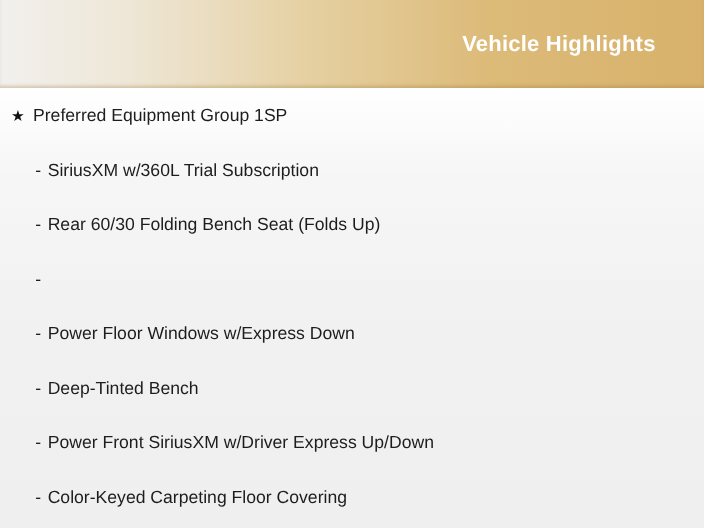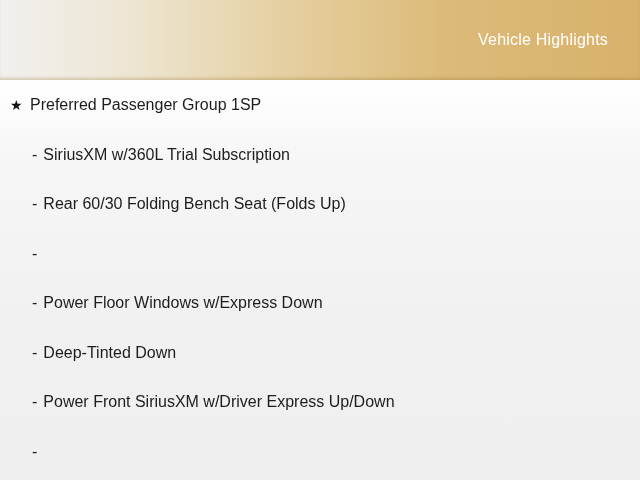--- a/index.html
+++ b/index.html
@@ -31,23 +31,23 @@
     padding-right: 32px;
     background: linear-gradient(to right,
       #f2f0ee 0%,
       #eee7d7 18%,
       #e5cfa0 45%,
       #dcba78 70%,
       #d8b26c 100%);
     box-shadow: inset 0 -3px 3px -1px rgba(146, 112, 48, 0.30);
   }
   .banner h1 {
-    margin: 0;
-    font-size: 16px;
-    font-weight: normal;
+    margin: 12px;
+    font-size: 20px;
+    font-weight: bold;
     letter-spacing: 0.2px;
     color: #ffffff;
   }
   
   .body {
     flex: 1 1 auto;
     box-sizing: border-box;
     background: linear-gradient(to bottom,
       #ffffff 0%,
       #f6f6f6 20%,
@@ -83,21 +83,21 @@
 <div class="panel">
 
   <div class="banner">
     <h1>Vehicle Highlights</h1>
   </div>
 
   <div class="body">
 
     <div class="row group">
       <span class="star">★</span>
-      <span>Preferred Passenger Group 1SP</span>
+      <span>Preferred Equipment Group 1SP</span>
     </div>
 
     <div class="row sub">
       <span class="dash">-</span>
       <span>SiriusXM w/360L Trial Subscription</span>
     </div>
 
     <div class="row sub">
       <span class="dash">-</span>
       <span>Rear 60/30 Folding Bench Seat (Folds Up)</span>
@@ -107,26 +107,27 @@
       <span class="dash">-</span>
     </div>
 
     <div class="row sub">
       <span class="dash">-</span>
       <span>Power Floor Windows w/Express Down</span>
     </div>
 
     <div class="row sub">
       <span class="dash">-</span>
-      <span>Deep-Tinted Down</span>
+      <span>Deep-Tinted Bench</span>
     </div>
 
     <div class="row sub">
       <span class="dash">-</span>
       <span>Power Front SiriusXM w/Driver Express Up/Down</span>
     </div>
 
     <div class="row sub">
       <span class="dash">-</span>
+      <span>Color-Keyed Carpeting Floor Covering</span>
     </div>
 
   </div>
 </div>
 
 </body></html>

